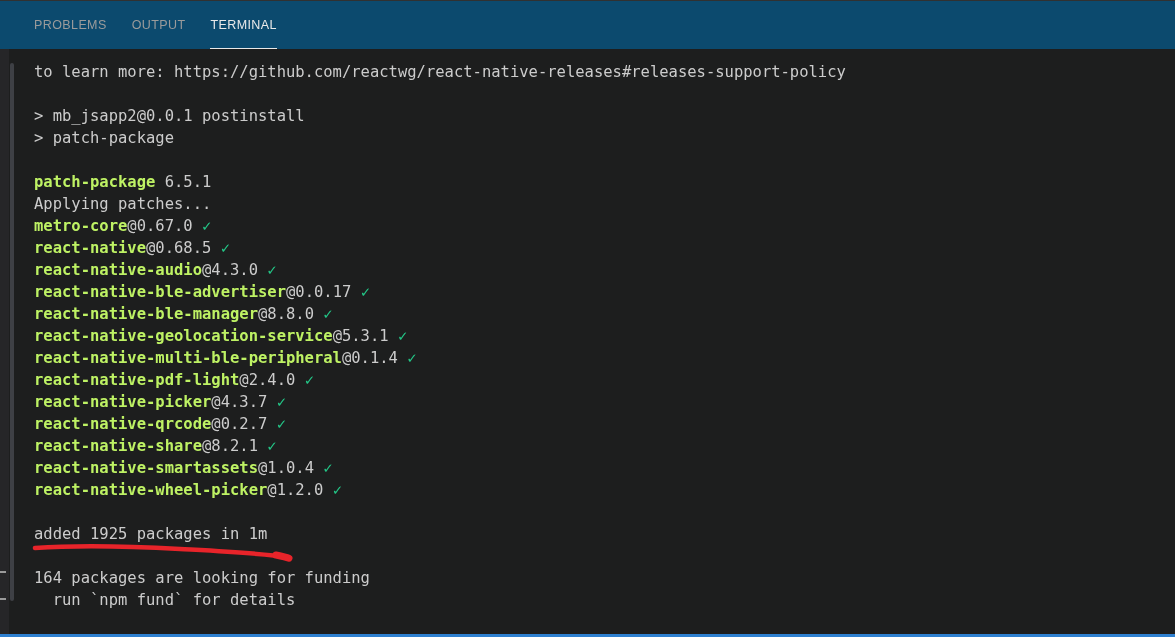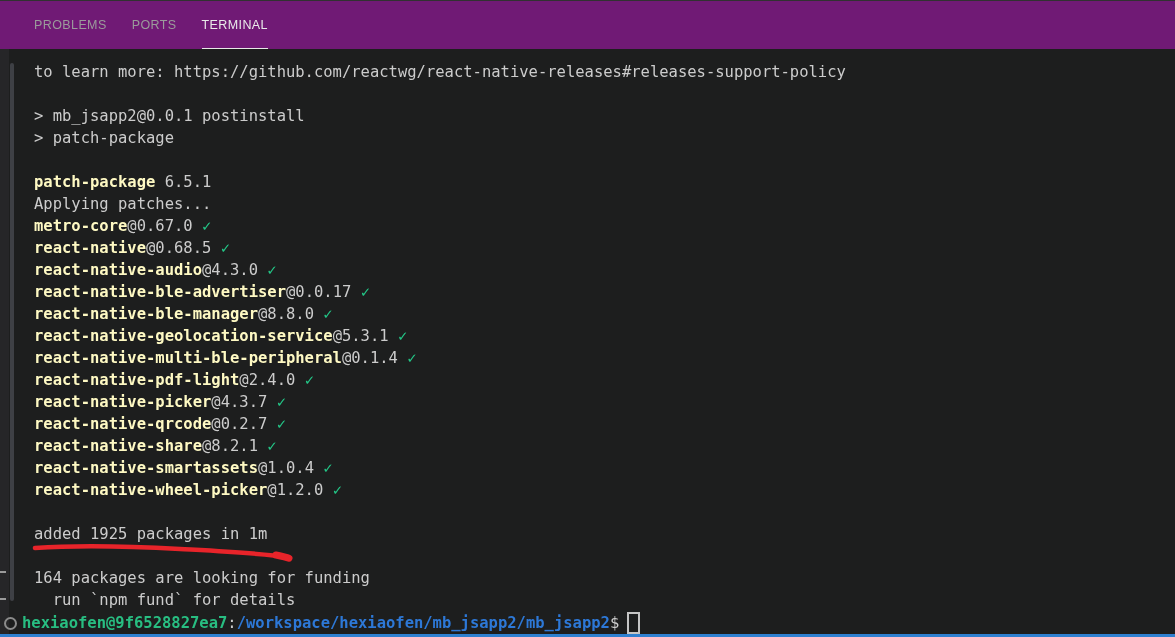--- a/index.html
+++ b/index.html
@@ -4,21 +4,21 @@
 <style>
   html,body{margin:0;padding:0;background:#111;}
   .screen{
     position:relative;width:1175px;height:637px;overflow:hidden;
     background:#1d1e1e;border-top:1px solid #313131;box-sizing:border-box;
     font-family:"Liberation Sans",sans-serif;
   }
   
   .tabbar{
     display:flex;align-items:center;height:48px;padding-left:34px;
-    background:#701a75;
+    background:#0c4a6e;
   }
   .tab{
     display:flex;align-items:center;height:47px;margin-right:25px;
     font-size:12.5px;letter-spacing:.4px;color:#9b9b9b;cursor:pointer;
     box-sizing:border-box;border-bottom:1px solid transparent;padding-top:1px;
   }
   .tab.active{color:#e9e9e9;border-bottom:1px solid #e9e9e9;}
   .tab .badge{
     margin-left:11px;width:25px;height:25px;border-radius:50%;
     background:#4d4d4d;color:#ffffff;font-size:12px;
@@ -28,21 +28,21 @@
   .terminal{position:absolute;left:0;top:48px;right:0;bottom:0;}
   .gutter-strip{position:absolute;left:0;top:0;width:9px;bottom:0;background:#262628;}
   .gutter-bar{position:absolute;left:10px;top:14px;width:4px;height:538px;background:#3e4045;border-radius:2px;}
   .ruler-mark{position:absolute;left:0;width:6px;height:2px;background:#9a9a9a;}
   .output{
     position:absolute;left:34px;top:12px;
     font-family:"DejaVu Sans Mono",monospace;font-size:15.5px;line-height:22px;
     color:#cccccc;white-space:pre;
   }
   .output .term-line{height:22px;}
-  .output .bold{font-weight:bold;color:#fef9c3;}
+  .output .bold{font-weight:bold;color:#bef264;}
   .output .check{color:#23c586;font-weight:bold;}
   .red-annotation{position:absolute;left:30px;top:493px;pointer-events:none;}
   
   .prompt{
     position:absolute;left:0;top:562px;height:24px;display:flex;align-items:center;
     font-family:"DejaVu Sans Mono",monospace;font-size:15.5px;white-space:pre;
   }
   .cmd-circle{
     margin-left:4px;width:9px;height:9px;border:2px solid #8b8b8b;border-radius:50%;
     flex:0 0 auto;cursor:pointer;
@@ -60,41 +60,36 @@
 </head>
 <body>
 
 <div class="screen">
 
   <div class="tabbar" id="tabbar">
       <div class="tab">
         <span>PROBLEMS</span>
       </div>
       <div class="tab">
-        <span>PORTS</span>
+        <span>OUTPUT</span>
       </div>
       <div class="tab active">
         <span>TERMINAL</span>
       </div>
     </div>
 
   <div class="terminal">
     <div class="gutter-strip"></div>
     <div class="gutter-bar"></div>
     <div class="ruler-mark" style="top:522px;"></div>
     <div class="ruler-mark" style="top:549px;"></div>
 
     <div class="output" id="output"><div class="term-line"><span class="default">to learn more: https://github.com/reactwg/react-native-releases#releases-support-policy</span></div><div class="term-line">&nbsp;</div><div class="term-line"><span class="default">&gt; mb_jsapp2@0.0.1 postinstall</span></div><div class="term-line"><span class="default">&gt; patch-package</span></div><div class="term-line">&nbsp;</div><div class="term-line"><span class="bold">patch-package</span><span class="default"> 6.5.1</span></div><div class="term-line"><span class="default">Applying patches...</span></div><div class="term-line"><span class="bold">metro-core</span><span class="default">@0.67.0 </span><span class="check">✓</span></div><div class="term-line"><span class="bold">react-native</span><span class="default">@0.68.5 </span><span class="check">✓</span></div><div class="term-line"><span class="bold">react-native-audio</span><span class="default">@4.3.0 </span><span class="check">✓</span></div><div class="term-line"><span class="bold">react-native-ble-advertiser</span><span class="default">@0.0.17 </span><span class="check">✓</span></div><div class="term-line"><span class="bold">react-native-ble-manager</span><span class="default">@8.8.0 </span><span class="check">✓</span></div><div class="term-line"><span class="bold">react-native-geolocation-service</span><span class="default">@5.3.1 </span><span class="check">✓</span></div><div class="term-line"><span class="bold">react-native-multi-ble-peripheral</span><span class="default">@0.1.4 </span><span class="check">✓</span></div><div class="term-line"><span class="bold">react-native-pdf-light</span><span class="default">@2.4.0 </span><span class="check">✓</span></div><div class="term-line"><span class="bold">react-native-picker</span><span class="default">@4.3.7 </span><span class="check">✓</span></div><div class="term-line"><span class="bold">react-native-qrcode</span><span class="default">@0.2.7 </span><span class="check">✓</span></div><div class="term-line"><span class="bold">react-native-share</span><span class="default">@8.2.1 </span><span class="check">✓</span></div><div class="term-line"><span class="bold">react-native-smartassets</span><span class="default">@1.0.4 </span><span class="check">✓</span></div><div class="term-line"><span class="bold">react-native-wheel-picker</span><span class="default">@1.2.0 </span><span class="check">✓</span></div><div class="term-line">&nbsp;</div><div class="term-line"><span class="default">added 1925 packages in 1m</span></div><div class="term-line">&nbsp;</div><div class="term-line"><span class="default">164 packages are looking for funding</span></div><div class="term-line"><span class="default">  run `npm fund` for details</span></div></div>
 
     <svg class="red-annotation" width="270" height="20">
       <path d="M5,6 C55,2.5 105,4.5 150,7 C195,9.5 235,11.5 256,15" fill="none" stroke="#e8242a" stroke-width="4.5" stroke-linecap="round"></path>
       <path d="M246,13 C252,14.2 256,15 259,16.2" fill="none" stroke="#e8242a" stroke-width="7" stroke-linecap="round"></path>
     </svg>
 
-    <div class="prompt">
-      <span class="cmd-circle"></span>
-      <span class="user">hexiaofen@9f6528827ea7</span><span class="colon">:</span><span class="path">/workspace/hexiaofen/mb_jsapp2/mb_jsapp2</span><span class="dollar">$</span>
-      <span class="cursor-box"></span>
-    </div>
 
     <div class="bottom-border"></div>
   </div>
 </div>
 
 </body></html>

